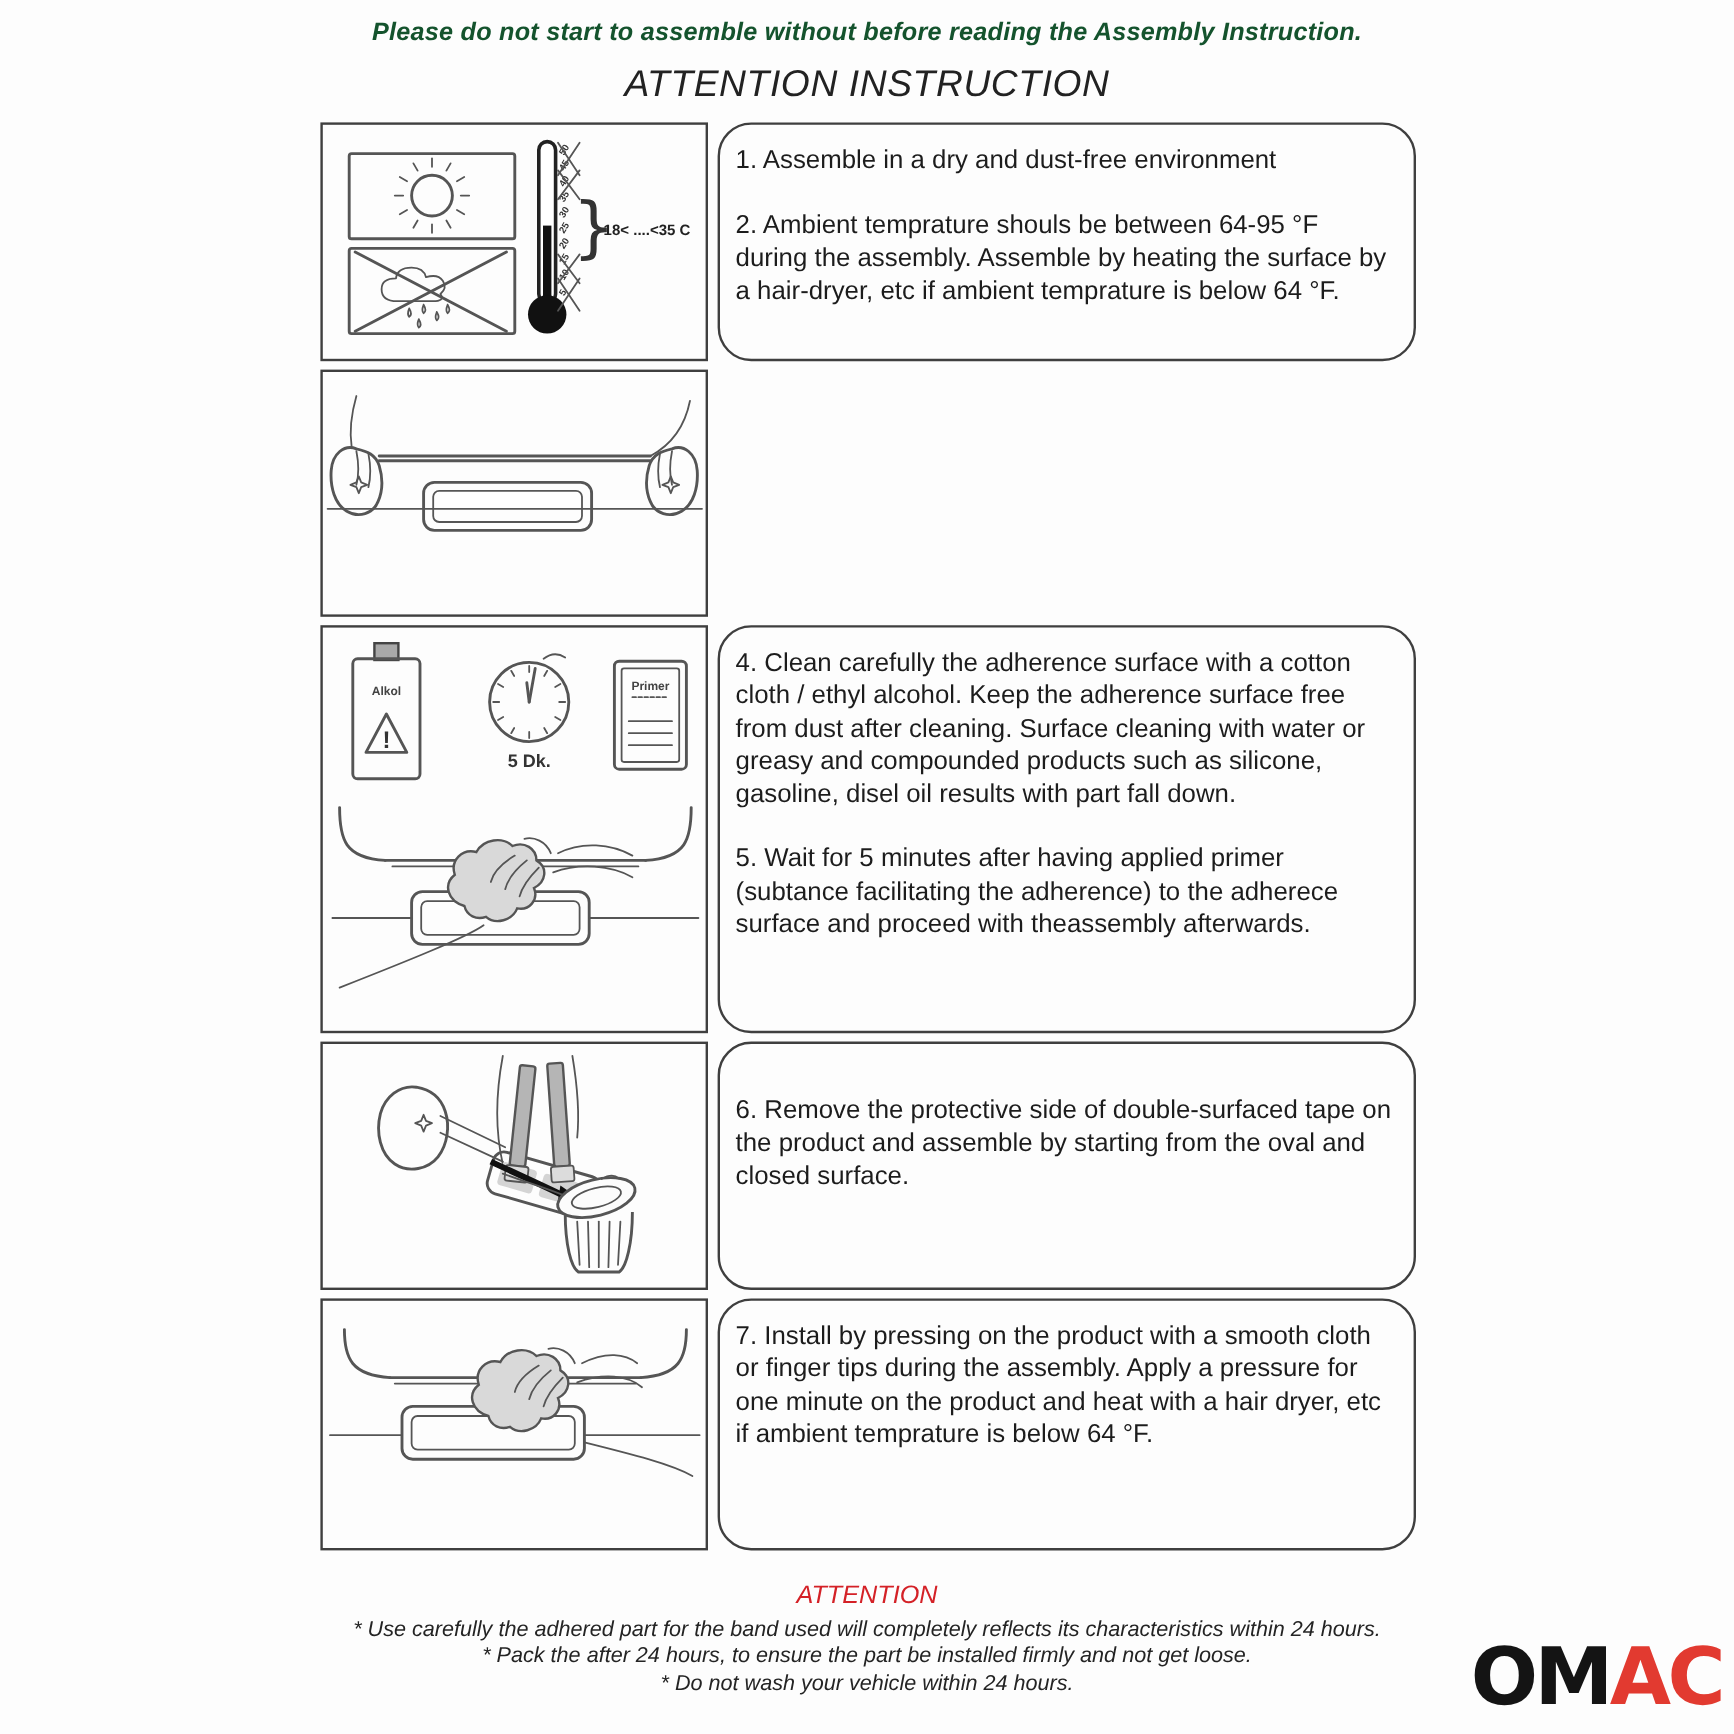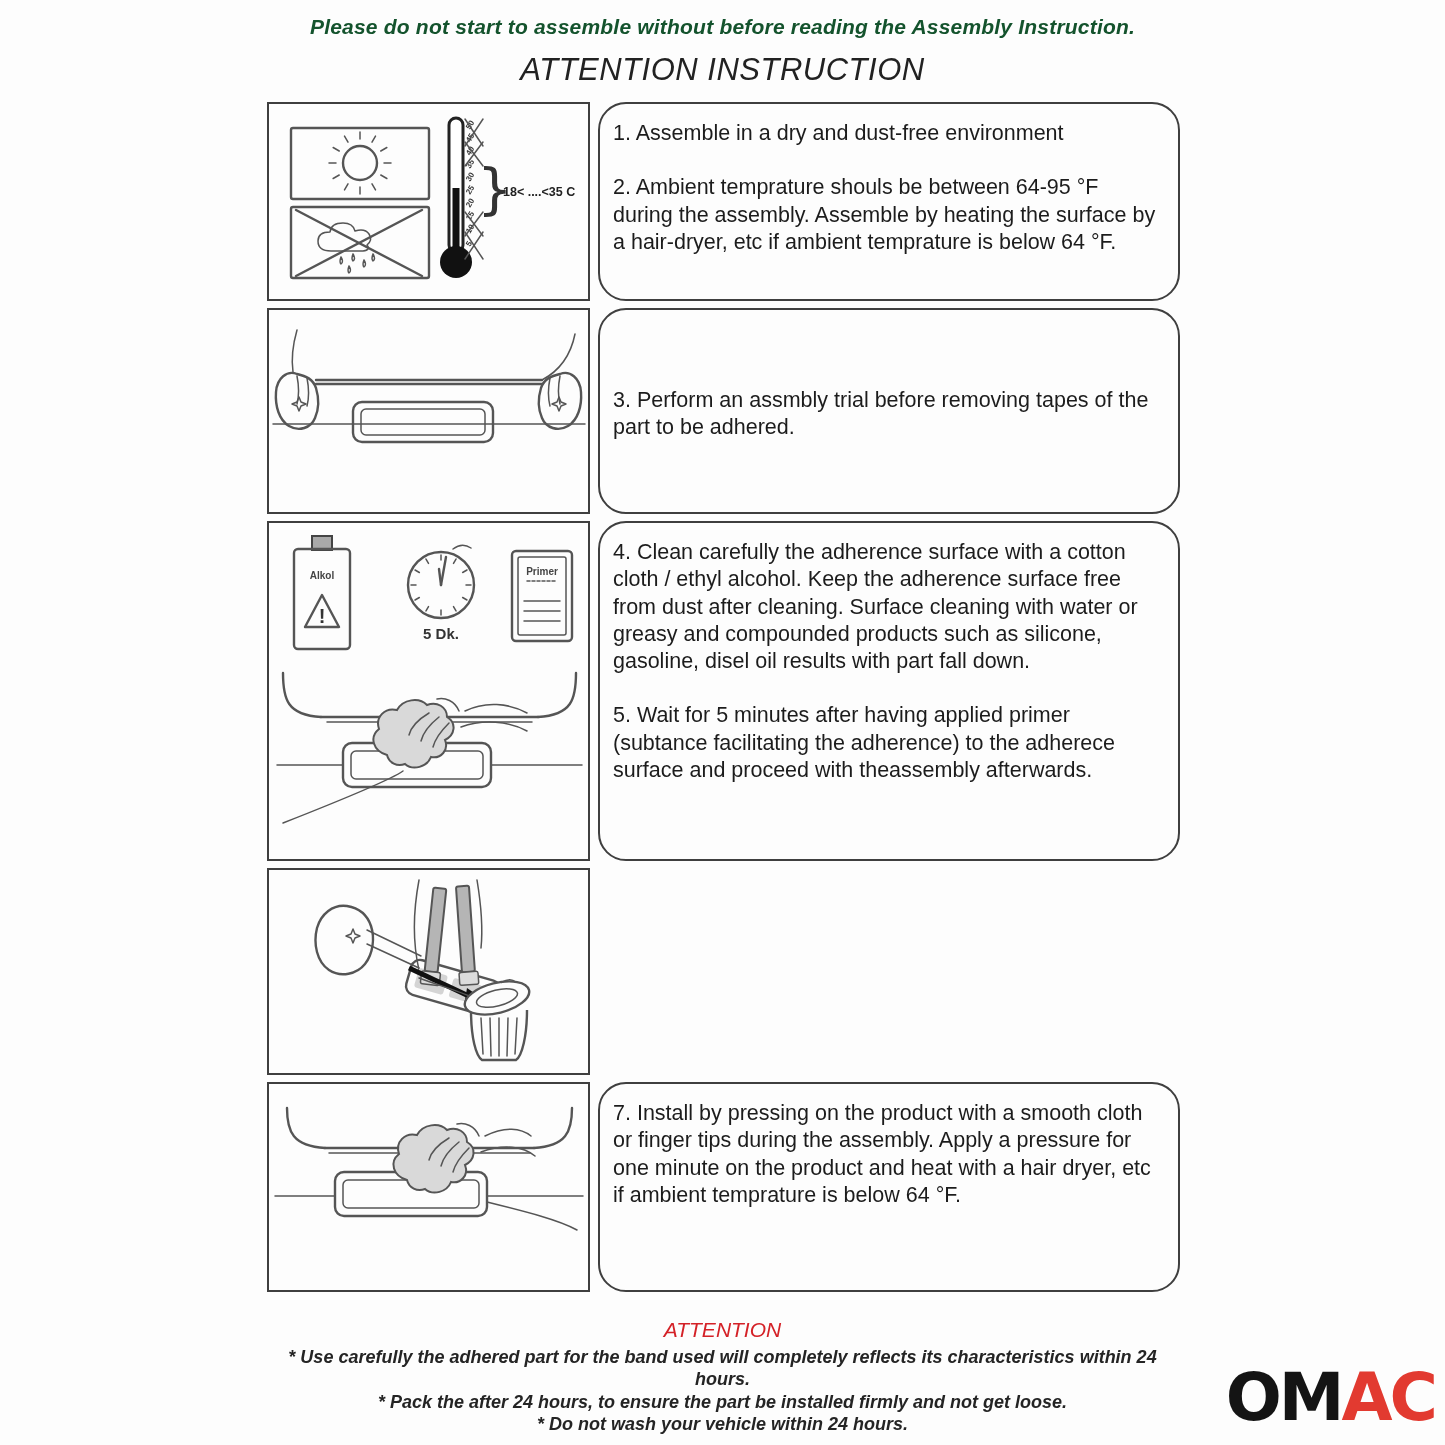--- a/index.html
+++ b/index.html
@@ -29,21 +29,21 @@
   }
   .txt p{margin:0 0 27px 0;}
   .txt p:last-child{margin-bottom:0;}
   .v-center{justify-content:center;}
   .pad-top-lg{padding-top:42px;}
   .pad-top-md{padding-top:16px;}
   .attention{
     position:absolute;top:1318px;left:0;width:100%;text-align:center;font-style:italic;
   }
   .attention-title{color:#d42127;font-weight:normal;font-size:21px;margin:0 0 4px 0;}
-  .attention-notes{width:880px;margin:0 auto;font-size:18px;font-weight:bold;color:#242424;line-height:1.24;}
+  .attention-notes{width:880px;margin:0 auto;font-size:18px;font-weight:normal;color:#242424;line-height:1.24;}
   .attention-notes p{margin:0;}
   .logo{
     position:absolute;right:10px;bottom:14px;
     font-family:"DejaVu Sans", sans-serif;font-weight:bold;font-size:66px;
     letter-spacing:-3px;line-height:1;user-select:none;
   }
   .logo .lg-black{color:#141414;}
   .logo .lg-red{color:#e23a30;}
   
   .ln{fill:none;stroke:#555;stroke-width:2.4;stroke-linecap:round;stroke-linejoin:round;}
@@ -149,23 +149,20 @@
             <path class="thin" d="M18,-7 L20,-2 L25,0 L20,2 L18,7 L16,2 L11,0 L16,-2 Z" transform="translate(12,94)"></path>
           </g>
           <g class="ln">
             <path d="M291,64 C301,60 311,68 312,82 C313,96 309,110 299,116 C289,122 277,118 273,108 C269,99 269,88 272,78 C275,69 282,66 291,64 Z"></path>
             <path class="thin" d="M291,66 C289,76 289,86 291,94"></path>
             <path class="thin" d="M281,68 C279,78 279,88 281,96"></path>
             <path class="thin" d="M0,-7 L2,-2 L7,0 L2,2 L0,7 L-2,2 L-7,0 L-2,-2 Z" transform="translate(290,94)"></path>
           </g>
         </svg>
       </div>
-      <div class="cell txt v-center">
-        <p>3. Perform an assmbly trial before removing tapes of the part to be adhered.</p>
-      </div>
     </div>
 
     <div class="row h3">
       <div class="cell art">
         <svg viewBox="0 0 319 336" xmlns="http://www.w3.org/2000/svg">
           <g>
             <rect x="43" y="13" width="20" height="14" fill="#a9a9a9" stroke="#444" stroke-width="2"></rect>
             <rect class="ln" x="25" y="26" width="56" height="100" rx="4" fill="#fdfdfd"></rect>
             <text x="53" y="56" font-size="10" font-weight="bold" fill="#444" text-anchor="middle">Alkol</text>
             <g>
@@ -274,20 +271,23 @@
               <line x1="248" y1="148" x2="246" y2="184"></line>
             </g>
             <g transform="rotate(-14 228 128)">
               <ellipse cx="228" cy="128" rx="33" ry="15" fill="#fcfcfc" stroke="#555" stroke-width="2.4"></ellipse>
               <ellipse cx="228" cy="128" rx="21" ry="8" fill="none" stroke="#555" stroke-width="1.5"></ellipse>
               <path class="ln thin" d="M236,114 q10,-3 14,3"></path>
             </g>
           </g>
         </svg>
       </div>
+      <div class="cell txt pad-top-lg">
+        <p>6. Remove the protective side of double-surfaced tape on the product and assemble by starting from the oval and closed surface.</p>
+      </div>
     </div>
 
     <div class="row h5">
       <div class="cell art">
         <svg viewBox="0 0 319 206" xmlns="http://www.w3.org/2000/svg">
           <g>
             <path class="ln" d="M18,24 C18,48 24,62 56,64"></path>
             <path class="ln" d="M303,24 C303,48 297,62 265,64"></path>
             <line class="ln" x1="56" y1="64" x2="265" y2="64" stroke-width="3"></line>
             <line class="ln thin" x1="60" y1="69" x2="261" y2="69"></line>

